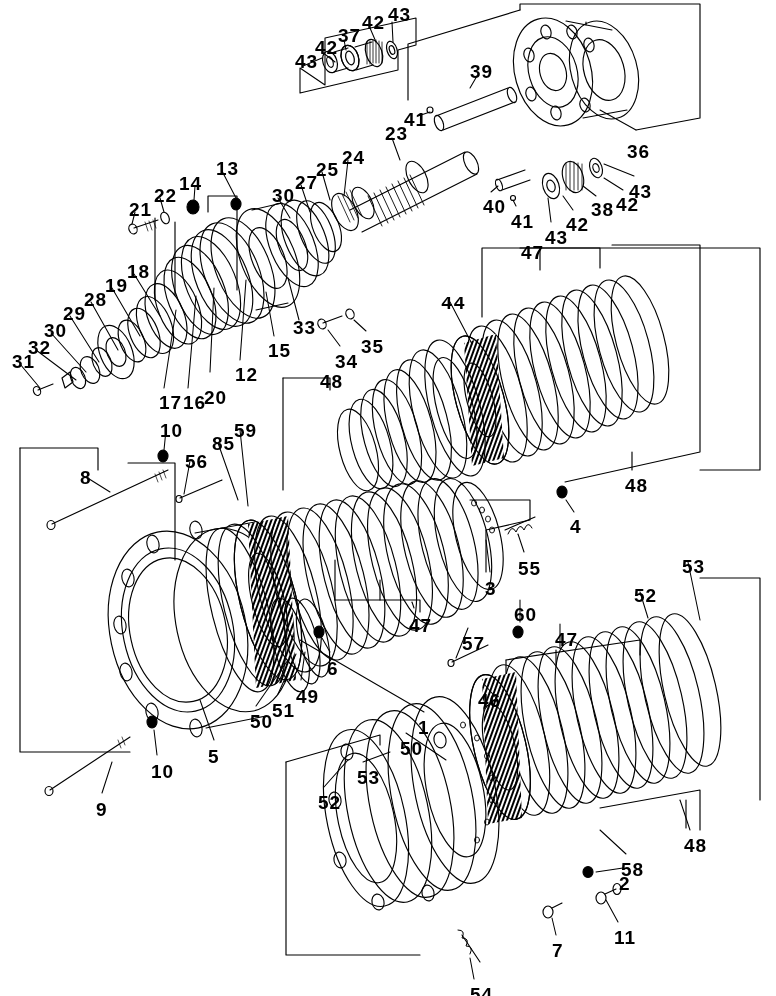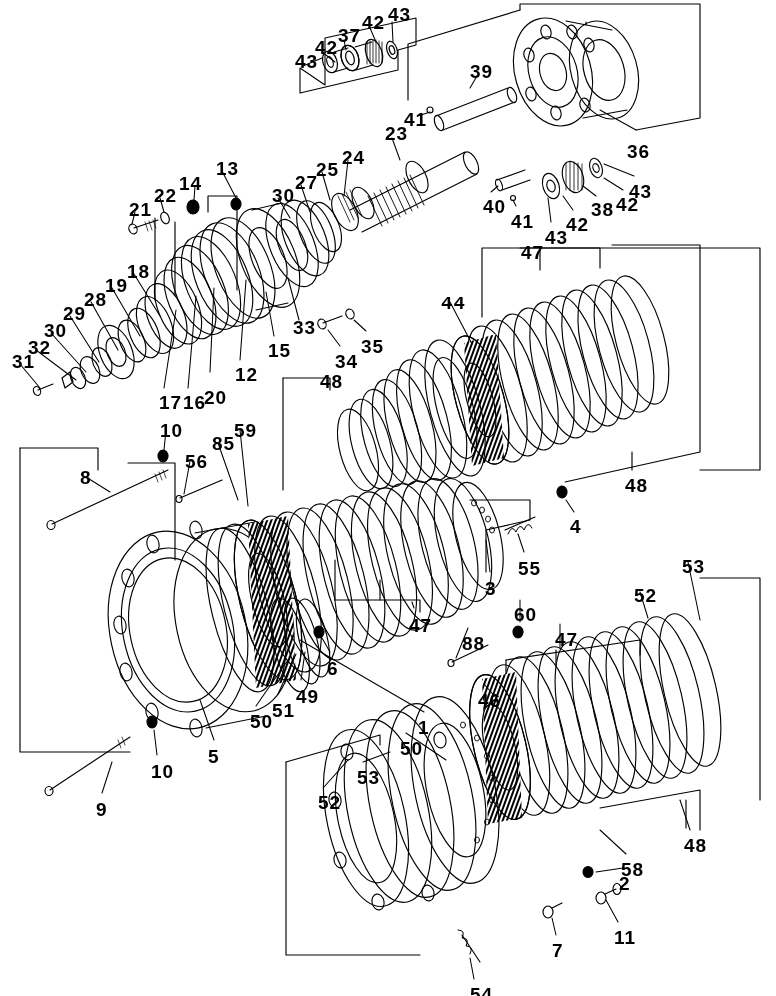--- a/index.html
+++ b/index.html
@@ -617,21 +617,21 @@
       <div class="lbl" style="left: 327px; top: 659px;">6</div>
       <div class="lbl" style="left: 296px; top: 687px;">49</div>
       <div class="lbl" style="left: 272px; top: 701px;">51</div>
       <div class="lbl" style="left: 250px; top: 712px;">50</div>
       <div class="lbl" style="left: 208px; top: 747px;">5</div>
       <div class="lbl" style="left: 151px; top: 762px;">10</div>
       <div class="lbl" style="left: 96px; top: 800px;">9</div>
       <div class="lbl" style="left: 682px; top: 557px;">53</div>
       <div class="lbl" style="left: 634px; top: 586px;">52</div>
       <div class="lbl" style="left: 514px; top: 605px;">60</div>
-      <div class="lbl" style="left: 462px; top: 634px;">88</div>
+      <div class="lbl" style="left: 462px; top: 634px;">57</div>
       <div class="lbl" style="left: 555px; top: 630px;">47</div>
       <div class="lbl" style="left: 478px; top: 691px;">46</div>
       <div class="lbl" style="left: 684px; top: 836px;">48</div>
       <div class="lbl" style="left: 621px; top: 860px;">58</div>
       <div class="lbl" style="left: 619px; top: 874px;">2</div>
       <div class="lbl" style="left: 614px; top: 928px;">11</div>
       <div class="lbl" style="left: 552px; top: 941px;">7</div>
       <div class="lbl" style="left: 400px; top: 739px;">50</div>
       <div class="lbl" style="left: 357px; top: 768px;">53</div>
       <div class="lbl" style="left: 318px; top: 793px;">52</div>

